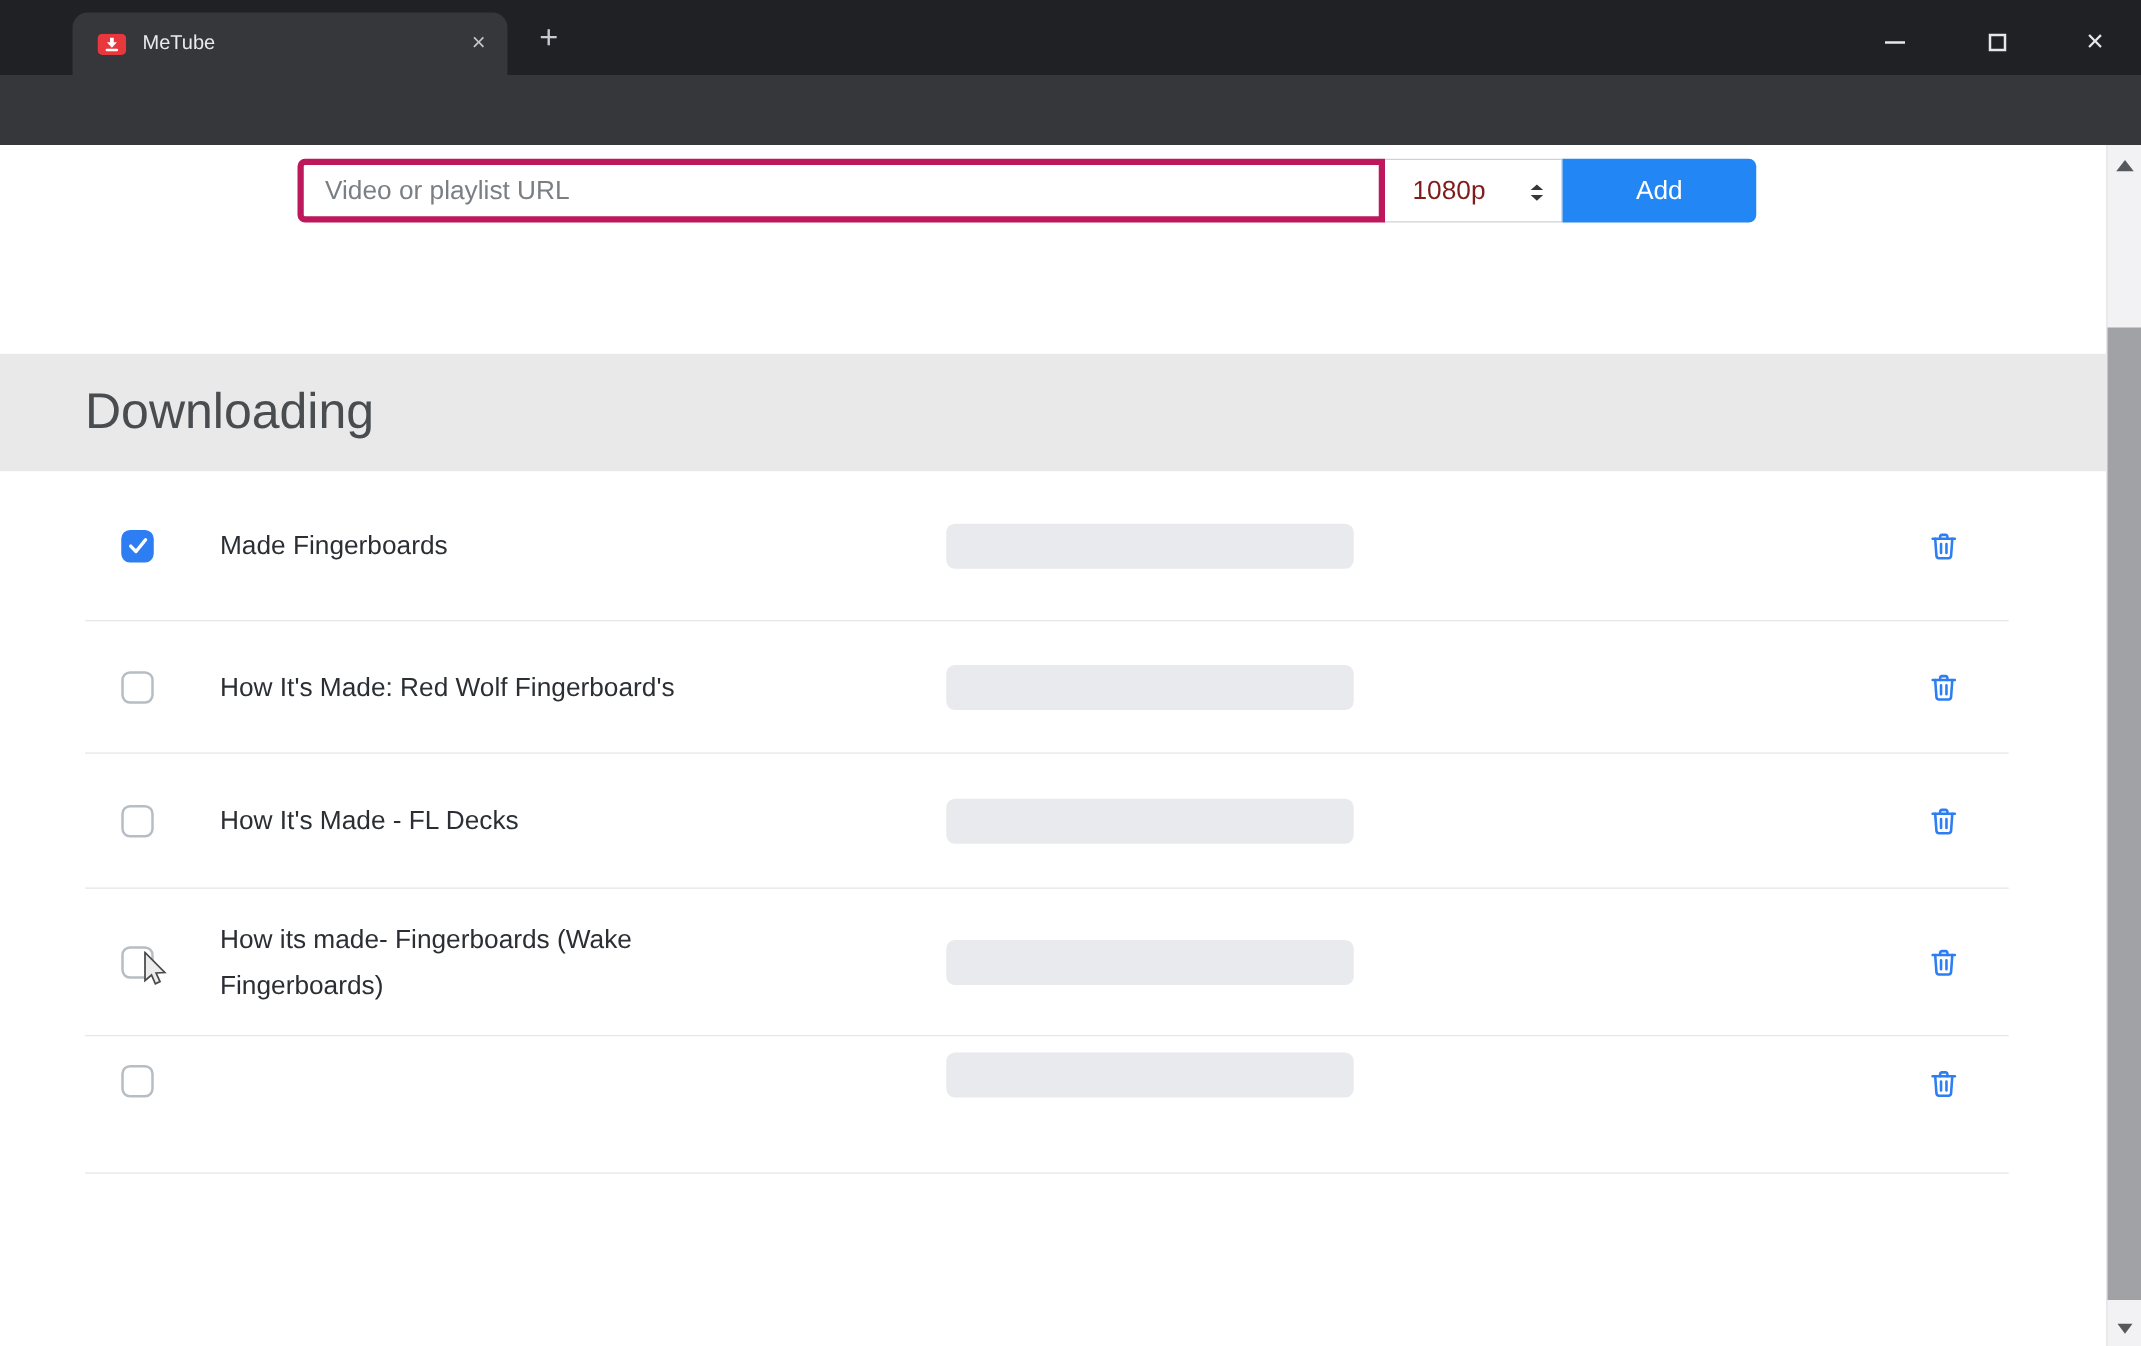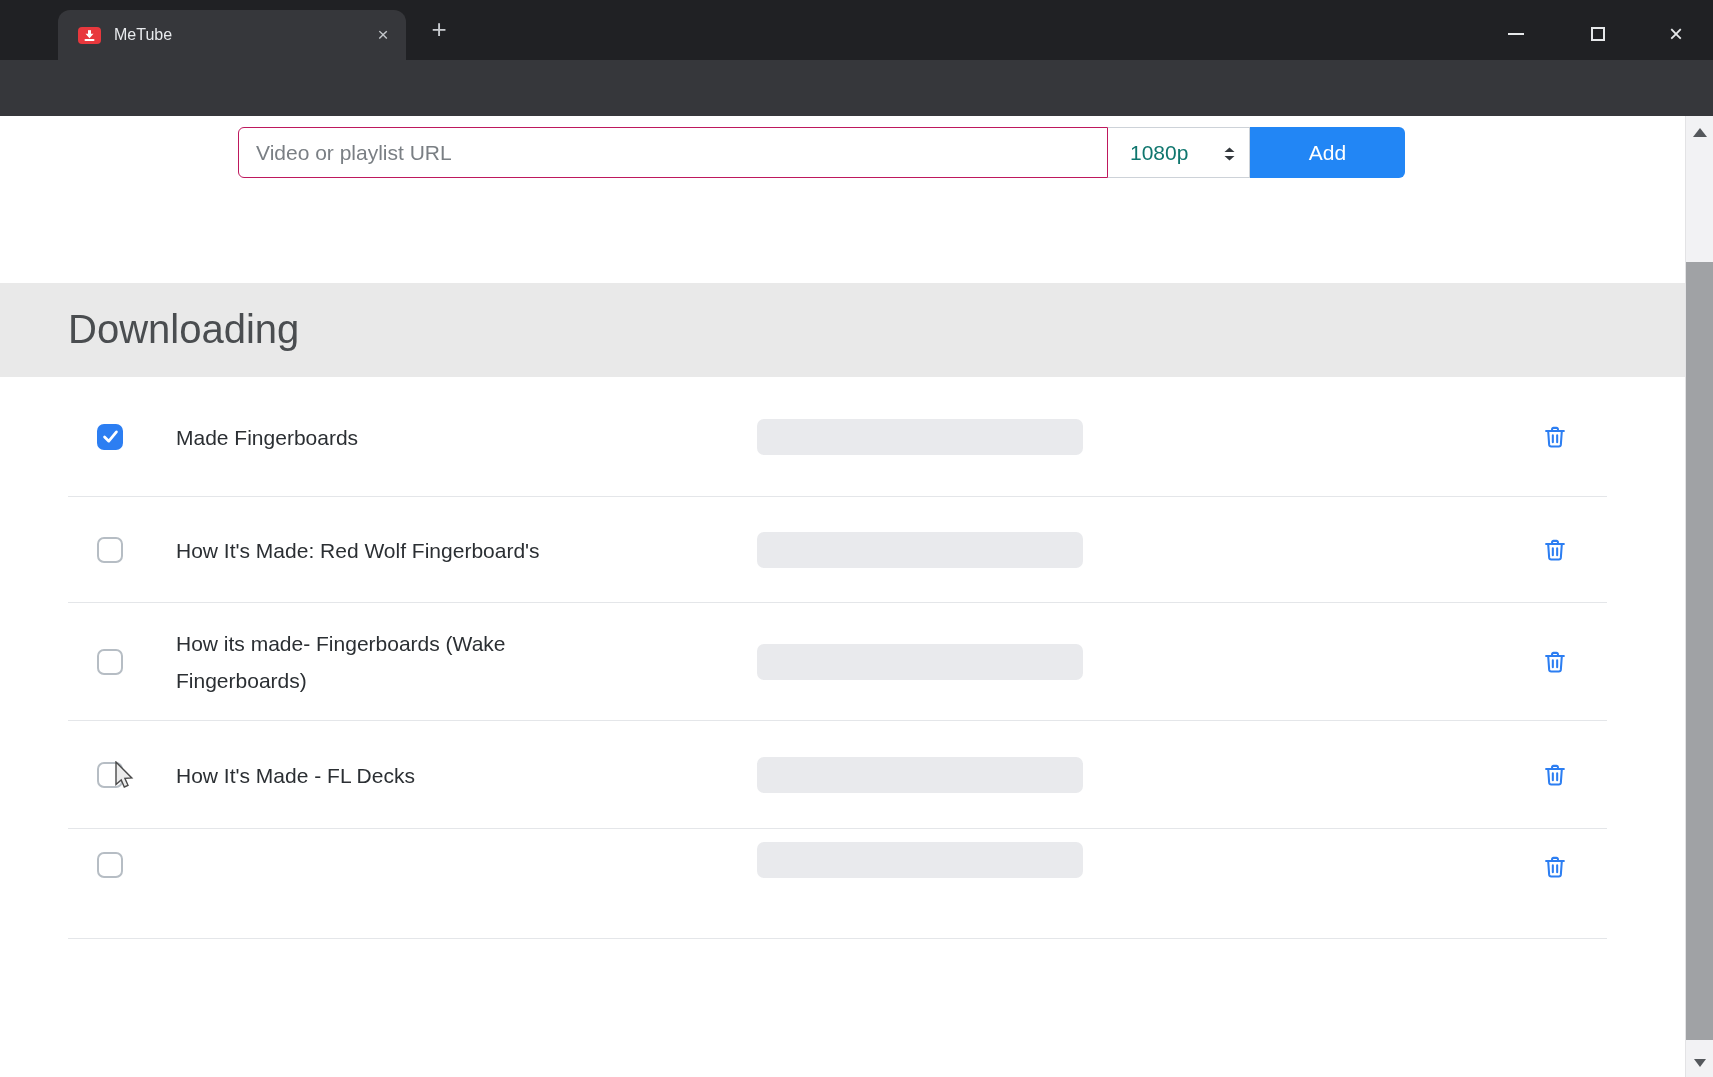--- a/index.html
+++ b/index.html
@@ -38,30 +38,30 @@
   .omni-star { position:absolute; right:13px; top:7px; }
   .incog-label { position:absolute; left:1506px; top:78px; font-size:16px; color:#e8eaed; }
   .incog-avatar { position:absolute; left:1604px; top:72px; width:32px; height:32px; border-radius:50%;
     background:#e8eaed; display:flex; align-items:center; justify-content:center; }
   .chrome-menu { position:absolute; left:1666px; top:74px; width:24px; height:28px; color:#cfd2d6;
     font-size:21px; line-height:28px; text-align:center; font-weight:bold; }
   
   .page { position:absolute; left:0; top:116px; width:1685px; height:961px; background:#fff; }
   .url-input {
     position:absolute; left:238px; top:11px; width:870px; height:51px;
-    border:1px solid #be185d; border-radius:6px 0 0 6px; padding:0 17px;
+    border:5px solid #be185d; border-radius:6px 0 0 6px; padding:0 17px;
     font-family:"Liberation Sans", sans-serif; font-size:21px; color:#444; outline:none;
   }
   .url-input::placeholder { color:#7a7f84; opacity:1; }
   .quality-select {
     position:absolute; left:1108px; top:11px; width:142px; height:51px;
     border:1px solid #cdd2d8; border-left:none; background:#fff;
     display:flex; align-items:center;
   }
-  .quality-select .val { font-size:21px; color:#0f766e; margin-left:22px; }
+  .quality-select .val { font-size:21px; color:#7f1d1d; margin-left:22px; }
   .quality-select svg { position:absolute; right:14px; top:19px; }
   .add-btn {
     position:absolute; left:1250px; top:11px; width:155px; height:51px;
     background:#2286f5; border:none; border-radius:0 6px 6px 0;
     color:#fff; font-family:Liberation Sans, sans-serif; font-size:21px;
   }
   .section-band {
     position:absolute; left:0; top:167px; width:1685px; height:94px; background:#e9e9e9;
   }
   .section-band .txt {
@@ -246,50 +246,50 @@
     <span class="eta"></span>
     <span class="trash-btn">
       <svg width="26" height="26" viewBox="0 0 24 24" fill="none" stroke="#2c7ef2" stroke-width="1.9" stroke-linecap="round" stroke-linejoin="round">
                 <path d="M3.8 6.5h16.4"></path>
                 <path d="M9.3 6.5V4.9a1.3 1.3 0 0 1 1.3-1.3h2.8a1.3 1.3 0 0 1 1.3 1.3v1.6"></path>
                 <path d="M5.7 6.5l.9 12.6a1.9 1.9 0 0 0 1.9 1.7h7a1.9 1.9 0 0 0 1.9-1.7l.9-12.6"></path>
                 <path d="M10 10.3v6.6M14 10.3v6.6"></path>
               </svg>
     </span>
   </div>
+          <div class="drow" style="height: 108px;">
+    <span class="cb">
+      
+    </span>
+    <div class="title">
+              <div>How It's Made - FL Decks</div>
+            </div>
+    <div class="bar">
+      <div class="fill" style="width: 0px;">
+                <span class="pct"></span>
+              </div>
+    </div>
+    <span class="speed"></span>
+    <span class="eta"></span>
+    <span class="trash-btn">
+      <svg width="26" height="26" viewBox="0 0 24 24" fill="none" stroke="#2c7ef2" stroke-width="1.9" stroke-linecap="round" stroke-linejoin="round">
+                <path d="M3.8 6.5h16.4"></path>
+                <path d="M9.3 6.5V4.9a1.3 1.3 0 0 1 1.3-1.3h2.8a1.3 1.3 0 0 1 1.3 1.3v1.6"></path>
+                <path d="M5.7 6.5l.9 12.6a1.9 1.9 0 0 0 1.9 1.7h7a1.9 1.9 0 0 0 1.9-1.7l.9-12.6"></path>
+                <path d="M10 10.3v6.6M14 10.3v6.6"></path>
+              </svg>
+    </span>
+  </div>
           <div class="drow" style="height: 118px;">
     <span class="cb">
       
     </span>
     <div class="title">
               <div>How its made- Fingerboards (Wake</div>
               <div>Fingerboards)</div>
-            </div>
-    <div class="bar">
-      <div class="fill" style="width: 0px;">
-                <span class="pct"></span>
-              </div>
-    </div>
-    <span class="speed"></span>
-    <span class="eta"></span>
-    <span class="trash-btn">
-      <svg width="26" height="26" viewBox="0 0 24 24" fill="none" stroke="#2c7ef2" stroke-width="1.9" stroke-linecap="round" stroke-linejoin="round">
-                <path d="M3.8 6.5h16.4"></path>
-                <path d="M9.3 6.5V4.9a1.3 1.3 0 0 1 1.3-1.3h2.8a1.3 1.3 0 0 1 1.3 1.3v1.6"></path>
-                <path d="M5.7 6.5l.9 12.6a1.9 1.9 0 0 0 1.9 1.7h7a1.9 1.9 0 0 0 1.9-1.7l.9-12.6"></path>
-                <path d="M10 10.3v6.6M14 10.3v6.6"></path>
-              </svg>
-    </span>
-  </div>
-          <div class="drow" style="height: 108px;">
-    <span class="cb">
-      
-    </span>
-    <div class="title">
-              <div>How It's Made - FL Decks</div>
             </div>
     <div class="bar">
       <div class="fill" style="width: 0px;">
                 <span class="pct"></span>
               </div>
     </div>
     <span class="speed"></span>
     <span class="eta"></span>
     <span class="trash-btn">
       <svg width="26" height="26" viewBox="0 0 24 24" fill="none" stroke="#2c7ef2" stroke-width="1.9" stroke-linecap="round" stroke-linejoin="round">

